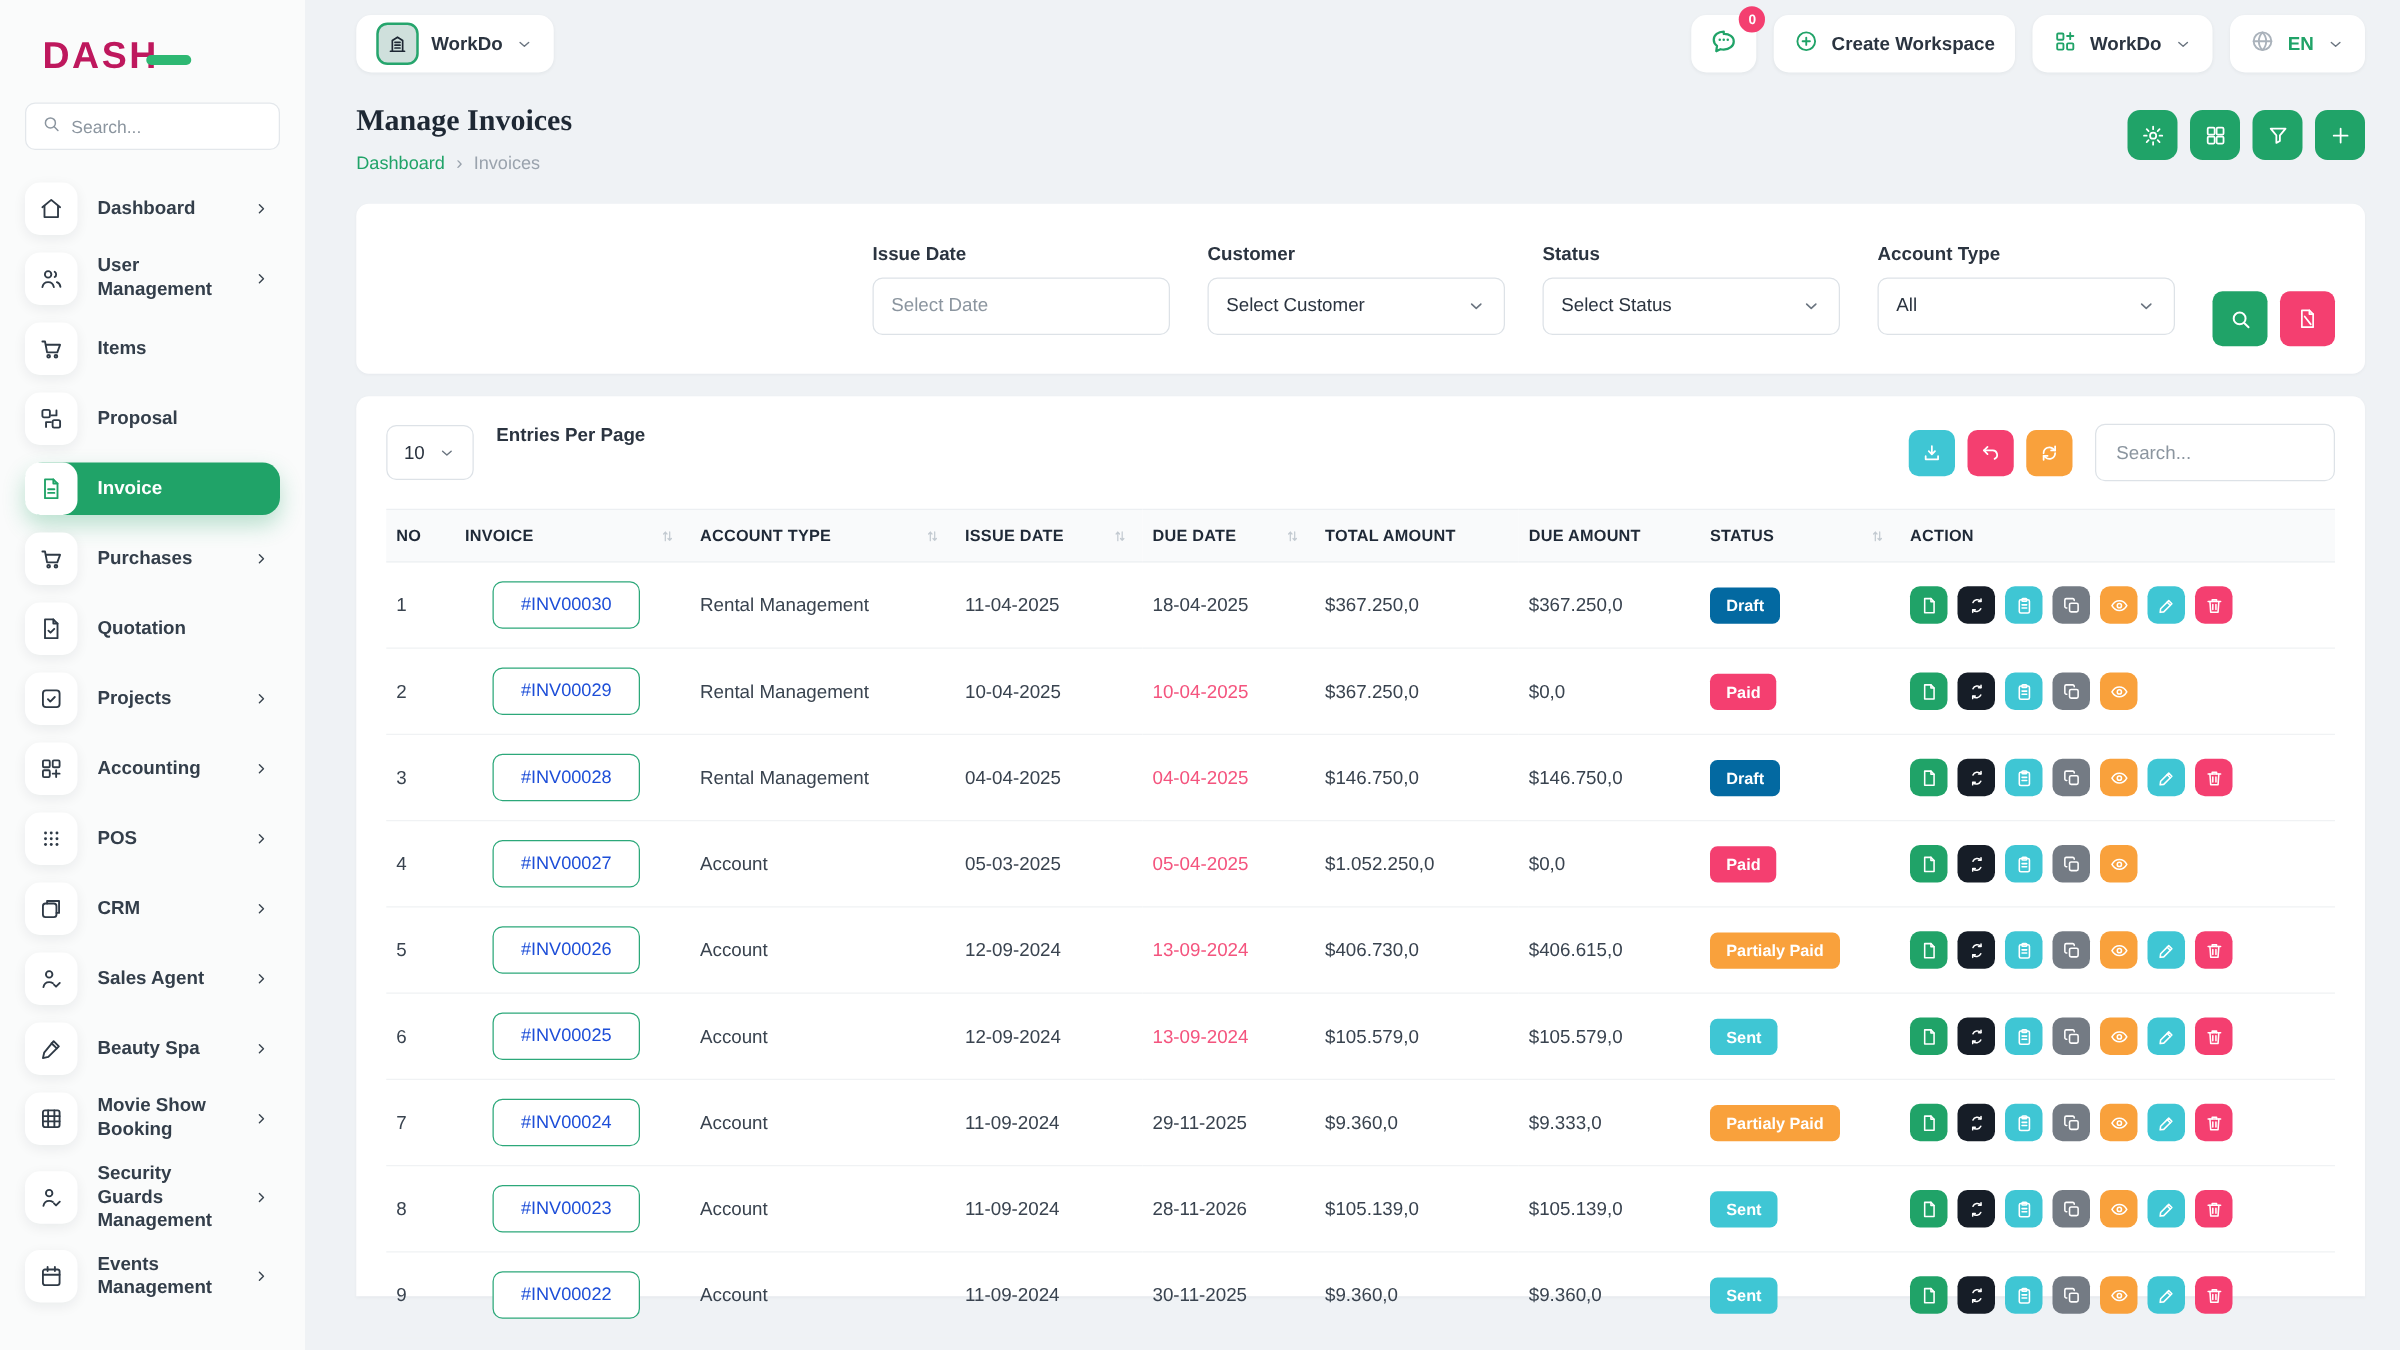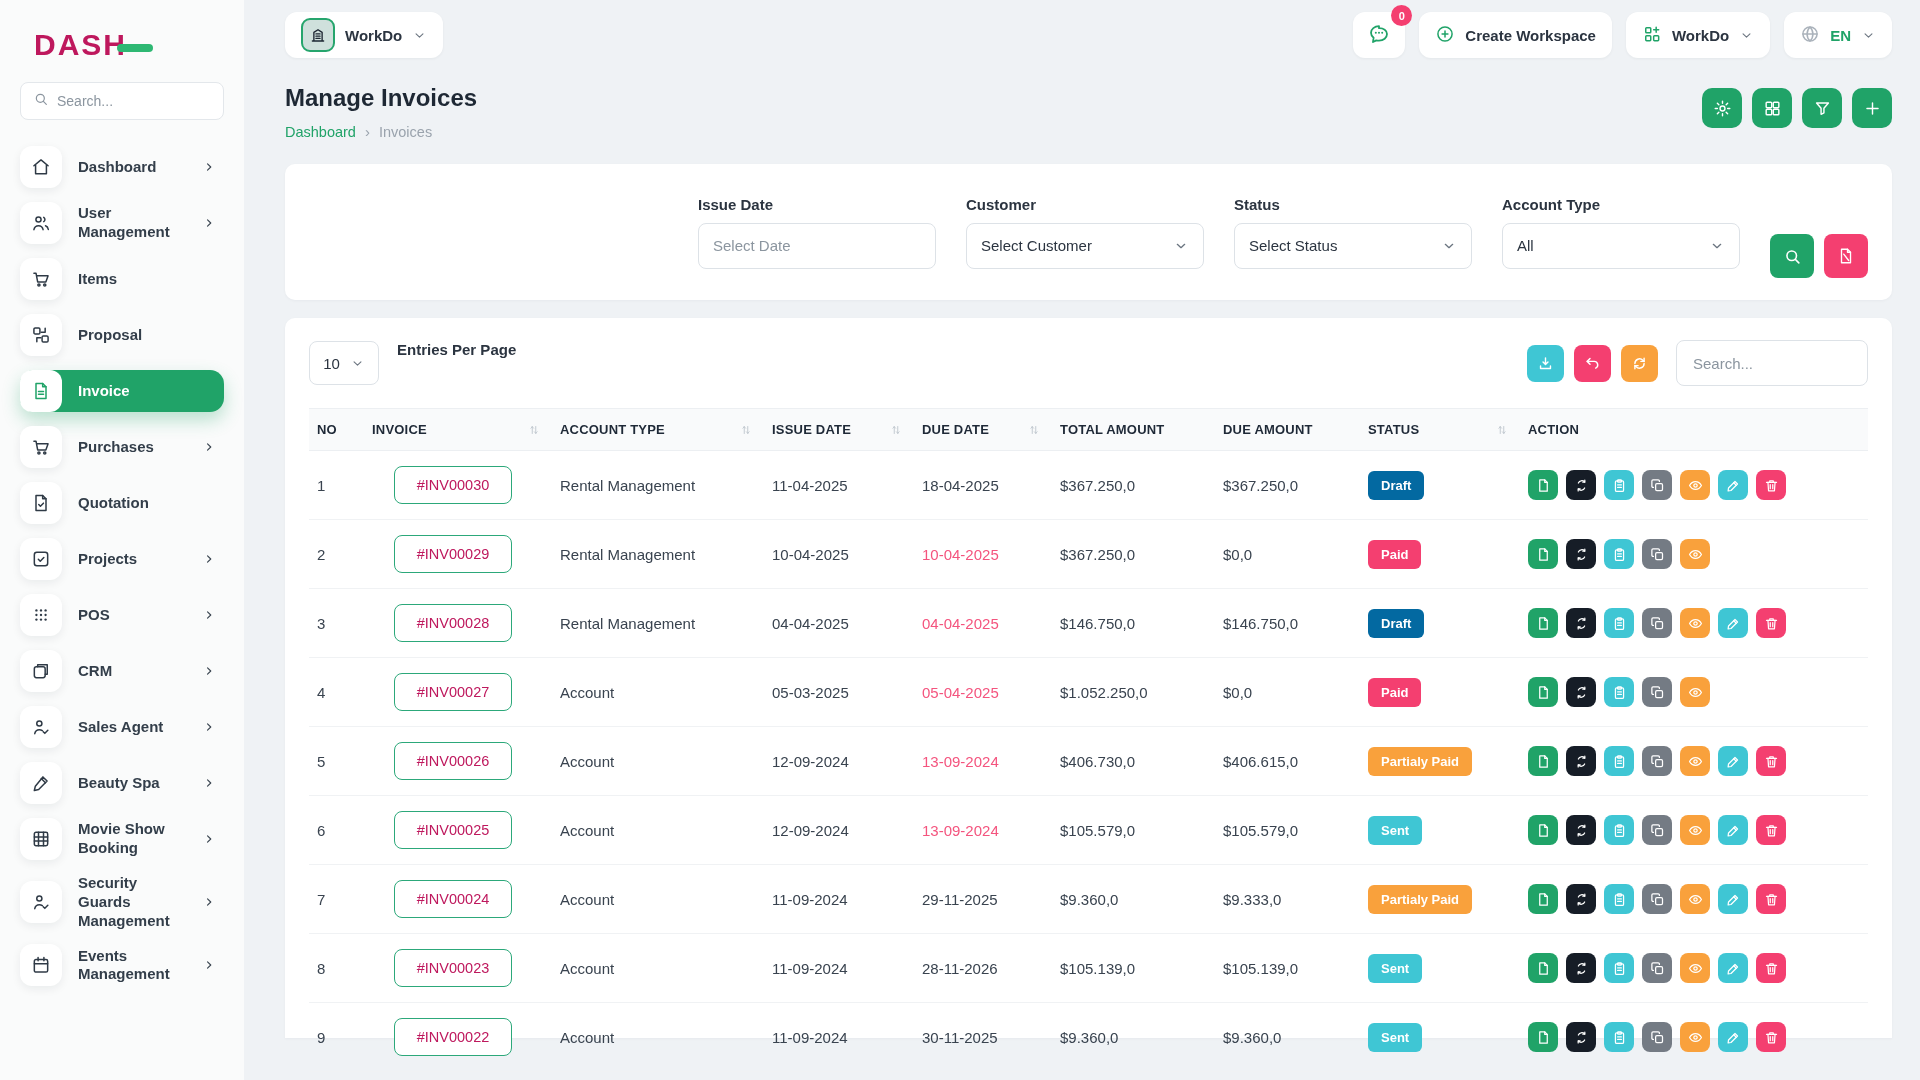--- a/index.html
+++ b/index.html
@@ -31,21 +31,21 @@
   .pill { display:flex; align-items:center; gap:10px; background:#fff; border:none; border-radius:12px; height:46px; padding:0 16px; font-size:15px; font-weight:600; color:#2b3440; cursor:pointer; box-shadow:0 1px 3px rgba(20,30,40,.05); font-family:inherit; }
   .ws-ico { width:34px; height:34px; border-radius:9px; background:#cfe0dc; border:2px solid #26a56d; display:flex; align-items:center; justify-content:center; color:#1d2733; }
   .top-right { display:flex; align-items:center; gap:14px; }
   .msg-btn { position:relative; width:52px; justify-content:center; color:#20a368; }
   .msg-badge { position:absolute; top:-7px; right:-7px; min-width:21px; height:21px; border-radius:50%; background:#f43f70; color:#fff; font-size:11px; font-weight:700; display:flex; align-items:center; justify-content:center; }
   .green { color:#20a368; }
   .muted { color:#aab2bb; }
   .chev-d { color:#6b7580; display:flex; }
 
   .page-head { display:flex; align-items:flex-start; justify-content:space-between; margin-top:24px; }
-  .page-title { font-size:24px; font-weight:700; color:#1e2834; }
+  .page-title { font-size:24px; font-weight:700; color:#1e2834;font-family:Liberation Serif, serif; }
   .breadcrumb { display:flex; align-items:center; gap:9px; margin-top:11px; font-size:14.5px; }
   .breadcrumb .bc-link { color:#20a368; text-decoration:none; cursor:pointer; }
   .breadcrumb .bc-sep { color:#9aa3ad; font-size:15px; }
   .breadcrumb .bc-cur { color:#9aa3ad; }
   .head-actions { display:flex; gap:10px; margin-top:4px; }
   .sq-btn { width:40px; height:40px; border-radius:10px; border:none; cursor:pointer; display:flex; align-items:center; justify-content:center; color:#fff; background:#20a368; }
 
   
   .filter-card { margin-top:24px; background:#fff; border-radius:10px; height:136px; display:flex; align-items:center; justify-content:flex-end; padding:0 24px; gap:30px; box-shadow:0 1px 3px rgba(20,30,40,.04); }
   .ffield { display:flex; flex-direction:column; }
@@ -68,21 +68,21 @@
   .tool-btn { width:37px; height:37px; border:none; border-radius:8px; cursor:pointer; display:flex; align-items:center; justify-content:center; color:#fff; }
   .tool-btn.teal { background:#3fc6d4; } .tool-btn.pink { background:#f43f70; } .tool-btn.orange { background:#f9a13c; }
   .tbl-search { width:192px; height:46px; border:1px solid #dde2e7; border-radius:8px; padding:0 16px; font-size:15px; font-family:inherit; color:#2b3440; outline:none; margin-left:8px; }
   .tbl-search::placeholder { color:#8b959f; }
 
   table { width:100%; border-collapse:collapse; table-layout:fixed; margin-top:22px; }
   thead th { background:#f9fafb; border-top:1px solid #eceff2; border-bottom:1px solid #eceff2; font-size:13px; font-weight:700; color:#1f2937; text-transform:uppercase; letter-spacing:.2px; text-align:left; padding:13px 8px; }
   thead th .th-in { display:flex; align-items:center; justify-content:space-between; }
   .sort-ico { color:#c3cad1; display:flex; margin-right:4px; }
   tbody td { border-bottom:1px solid #f0f2f4; padding:15px 8px; font-size:15px; color:#39434f; vertical-align:middle; height:66px; }
-  .inv-pill { display:inline-block; border:1.5px solid #2ca87a; color:#be185d; border-radius:8px; padding:10px 0; width:118px; text-align:center; font-size:14.5px; margin-left:22px; cursor:pointer; background:#fff; }
+  .inv-pill { display:inline-block; border:1.5px solid #2ca87a; color:#1d4ed8; border-radius:8px; padding:10px 0; width:118px; text-align:center; font-size:14.5px; margin-left:22px; cursor:pointer; background:#fff; }
   .overdue { color:#f4547e; }
   .badge { display:inline-block; color:#fff; font-size:13px; font-weight:600; border-radius:6px; padding:7px 13px; }
   .badge.green { background:#0369a1; } .badge.pink { background:#f43f70; } .badge.orange { background:#f9a13c; } .badge.teal { background:#3fc6d4; }
   .actions { display:flex; gap:8px; }
   .act-btn { width:30px; height:30px; border:none; border-radius:8px; cursor:pointer; display:flex; align-items:center; justify-content:center; color:#fff; flex:none; }
   .act-btn.green { background:#20a368; } .act-btn.dark { background:#161d27; } .act-btn.teal { background:#3fc6d4; }
   .act-btn.gray { background:#747b84; } .act-btn.orange { background:#f9a13c; } .act-btn.pink { background:#f43f70; }
 
   col.c-no{width:55px} col.c-inv{width:188px} col.c-acct{width:212px} col.c-iss{width:150px}
   col.c-due{width:138px} col.c-tot{width:163px} col.c-dueamt{width:145px} col.c-st{width:160px} col.c-act{width:auto}
@@ -192,20 +192,36 @@
           <span class="lbl">Quotation</span>
         </a>
         <a class="side-item">
           <span class="tile">
             <svg viewBox="0 0 24 24" width="20" height="20" fill="none" stroke="currentColor" stroke-width="1.8" stroke-linecap="round" stroke-linejoin="round">
               <rect x="4" y="4" width="16" height="16" rx="3"></rect>
               <path d="M8.8 12.4l2.3 2.3 4.3-4.4"></path>
             </svg>
           </span>
           <span class="lbl">Projects</span>
+          <span class="chev">
+            <svg viewBox="0 0 24 24" width="14" height="14" fill="none" stroke="currentColor" stroke-width="2" stroke-linecap="round" stroke-linejoin="round">
+              <path d="M9.5 6.5l5.5 5.5-5.5 5.5"></path>
+            </svg>
+          </span>
+        </a>
+        <a class="side-item">
+          <span class="tile">
+            <svg viewBox="0 0 24 24" width="20" height="20" fill="none" stroke="currentColor" stroke-width="1.8" stroke-linecap="round" stroke-linejoin="round">
+              <rect x="4" y="4" width="6.6" height="6.6" rx="1.2"></rect>
+              <rect x="13.4" y="4" width="6.6" height="6.6" rx="1.2"></rect>
+              <rect x="4" y="13.4" width="6.6" height="6.6" rx="1.2"></rect>
+              <path d="M16.7 13.4v6.6M13.4 16.7H20"></path>
+            </svg>
+          </span>
+          <span class="lbl">Accounting</span>
           <span class="chev">
             <svg viewBox="0 0 24 24" width="14" height="14" fill="none" stroke="currentColor" stroke-width="2" stroke-linecap="round" stroke-linejoin="round">
               <path d="M9.5 6.5l5.5 5.5-5.5 5.5"></path>
             </svg>
           </span>
         </a>
         <a class="side-item">
           <span class="tile">
             <svg viewBox="0 0 24 24" width="20" height="20" fill="none" stroke="currentColor" stroke-width="1.8" stroke-linecap="round" stroke-linejoin="round">
               <g fill="currentColor" stroke="none">

